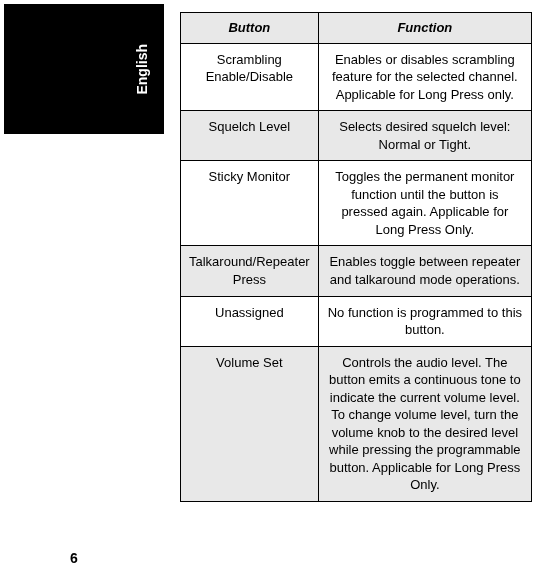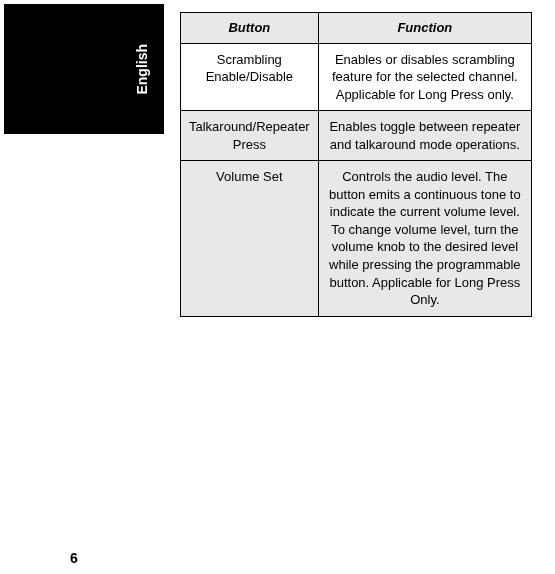--- a/index.html
+++ b/index.html
@@ -90,22 +90,34 @@
         <th class="col-button">Button</th>
         <th class="col-function">Function</th>
       </tr>
     </thead>
     <tbody>
       <tr>
         <td>Scrambling Enable/Disable</td>
         <td>Enables or disables scrambling feature for the selected channel. Applicable for Long Press only.</td>
       </tr>
       <tr class="shaded">
+        <td>Squelch Level</td>
+        <td>Selects desired squelch level: Normal or Tight.</td>
+      </tr>
+      <tr>
+        <td>Sticky Monitor</td>
+        <td>Toggles the permanent monitor function until the button is pressed again. Applicable for Long Press Only.</td>
+      </tr>
+      <tr class="shaded">
         <td>Talkaround/Repeater Press</td>
         <td>Enables toggle between repeater and talkaround mode operations.</td>
+      </tr>
+      <tr>
+        <td>Unassigned</td>
+        <td>No function is programmed to this button.</td>
       </tr>
       <tr class="shaded">
         <td>Volume Set</td>
         <td>Controls the audio level. The button emits a continuous tone to indicate the current  volume level. To change volume level, turn the volume knob to the desired level while pressing the programmable button. Applicable for Long Press Only.</td>
       </tr>
     </tbody>
   </table>
 </div>
 
 <div class="page-number">6</div>

